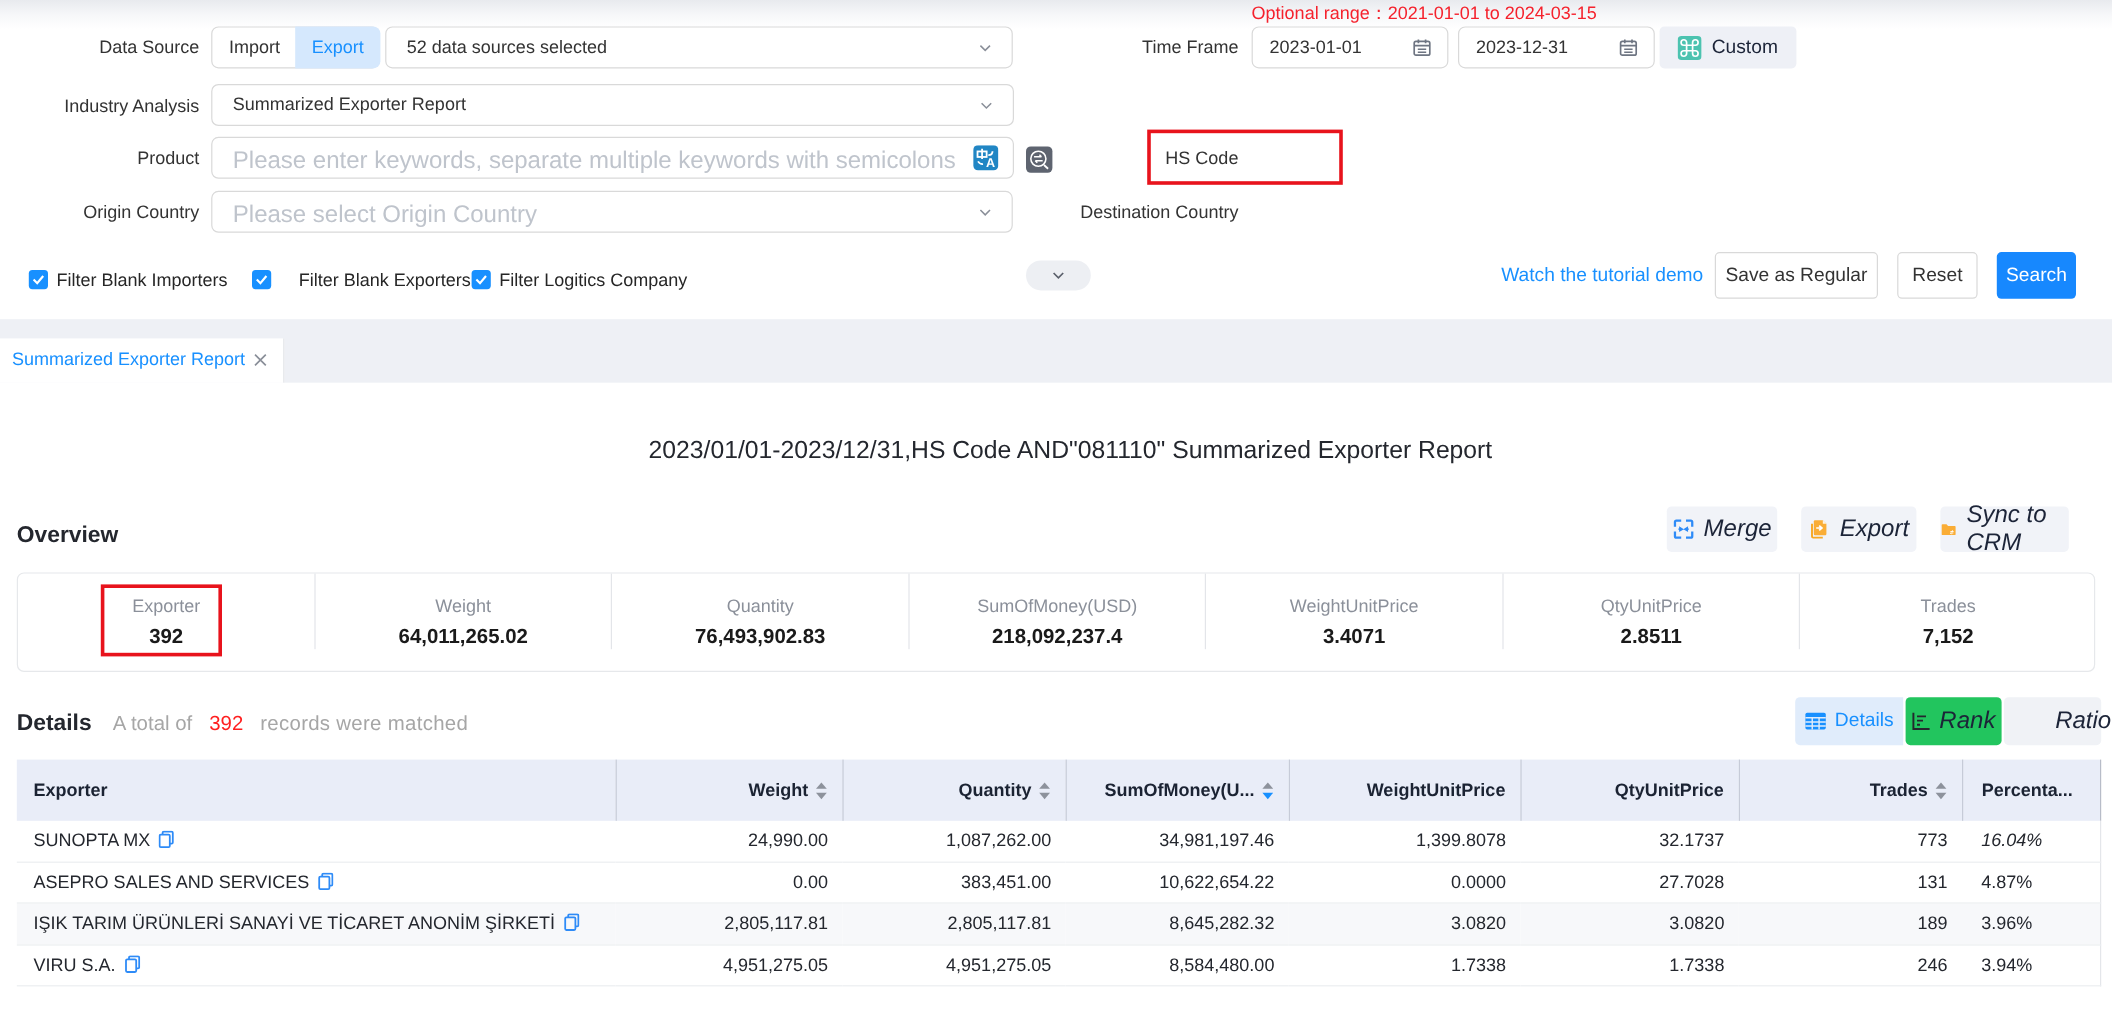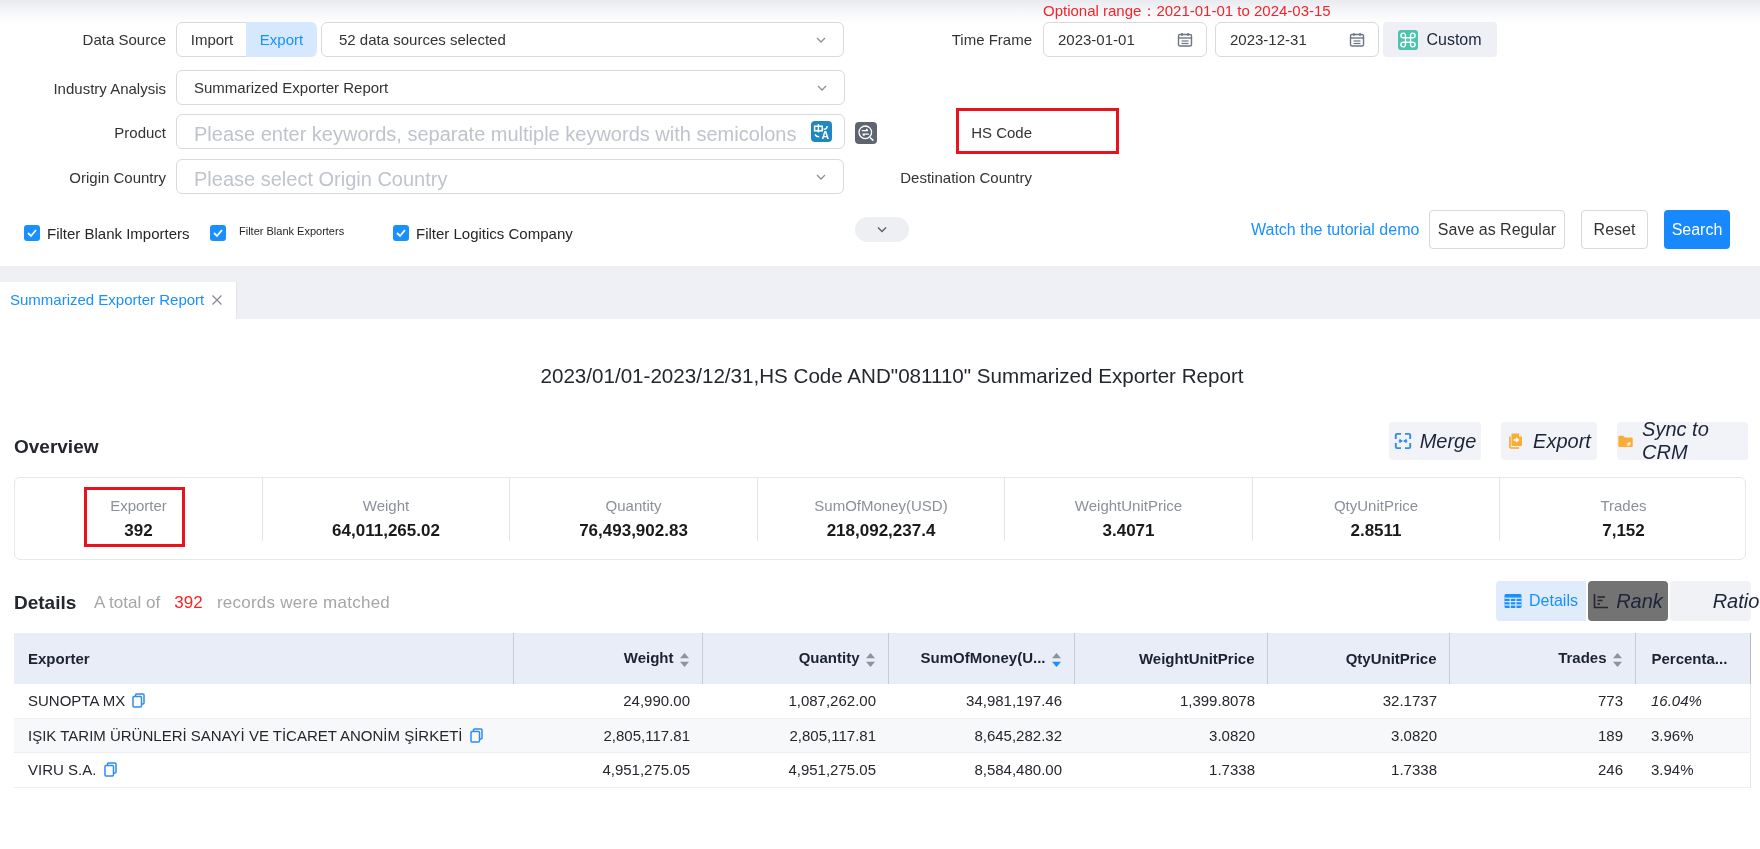--- a/index.html
+++ b/index.html
@@ -125,21 +125,21 @@
     </div>
     <div class="abs lbl" style="right:728px; top:169px;">Destination Country</div>
 
     <div class="abs" style="left:24px; top:225px; width:16px; height:16px; background:#1890ff; border-radius:3px;"><svg style="width:16px;height:16px;" viewBox="0 0 16 16">
           <path d="M4 8 L7 11 L12 5" fill="none" stroke="#fff" stroke-width="1.8"></path>
         </svg></div>
     <div class="abs" style="left:47px; top:225px; font-size:15px; color:#262626;">Filter Blank Importers</div>
     <div class="abs" style="left:210px; top:225px; width:16px; height:16px; background:#1890ff; border-radius:3px;"><svg style="width:16px;height:16px;" viewBox="0 0 16 16">
           <path d="M4 8 L7 11 L12 5" fill="none" stroke="#fff" stroke-width="1.8"></path>
         </svg></div>
-    <div class="abs" style="left:239px; top:225px; font-size:11px; color:#262626;">Filter Blank Exporters</div>
+    <div class="abs" style="left:249px; top:225px; font-size:15px; color:#262626;">Filter Blank Exporters</div>
     <div class="abs" style="left:393px; top:225px; width:16px; height:16px; background:#1890ff; border-radius:3px;"><svg style="width:16px;height:16px;" viewBox="0 0 16 16">
           <path d="M4 8 L7 11 L12 5" fill="none" stroke="#fff" stroke-width="1.8"></path>
         </svg></div>
     <div class="abs" style="left:416px; top:225px; font-size:15px; color:#262626;">Filter Logitics Company</div>
     <div class="abs" style="left:855px; top:217px; width:54px; height:25px; background:#edeff3; border-radius:12.5px;">
       <svg class="chev" style="left:21px; top:7px;" viewBox="0 0 12 12">
           <path d="M2 3.5 L6 7.5 L10 3.5" fill="none" stroke="#5a5f6a" stroke-width="1.4"></path>
         </svg>
     </div>
     <div class="abs" style="left:1251px; top:221px; font-size:16px; color:#1890ff;">Watch the tutorial demo</div>
@@ -165,21 +165,21 @@
         </svg>
       Merge</div>
     <div class="gbtn" style="left:1501px; top:103px; width:96px; height:38px; gap:8px;">
       <svg style="width:18px;height:18px;" viewBox="0 0 18 18">
           <path d="M3 4.5 V15 a1 1 0 0 0 1 1 h8" fill="none" stroke="#f7a723" stroke-width="1.6"></path>
           <path d="M5.5 1.5 h6.5 l3 3 V13 a1 1 0 0 1 -1 1 H5.5 a1 1 0 0 1 -1 -1 V2.5 a1 1 0 0 1 1 -1 z" fill="#faad36"></path>
           <path d="M12 1.5 v3 h3 z" fill="#fff" opacity=".85"></path>
           <path d="M6.5 8 h4 M9 6 l2.3 2 L9 10" fill="none" stroke="#fff" stroke-width="1.4"></path>
         </svg>
       Export</div>
-    <div class="gbtn" style="left:1617px; top:103px; width:131px; height:38px; gap:8px;">
+    <div class="gbtn" style="left:1617px; top:103px; width:107px; height:38px; gap:8px;">
       <svg style="width:19px;height:19px;" viewBox="0 0 19 19">
           <path d="M1.5 4 a1 1 0 0 1 1 -1 h4.5 l1.8 2 h7.7 a1 1 0 0 1 1 1 v8.5 a1 1 0 0 1 -1 1 H2.5 a1 1 0 0 1 -1 -1 z" fill="#faad36"></path>
           <path d="M11.5 11.5 h3.4 l-1.2 -1.4 M14.9 13.2 h-3.4 l1.2 1.4" fill="none" stroke="#fff" stroke-width="1.1"></path>
         </svg>
       Sync to CRM</div>
 
     <div class="abs" style="left:14px; top:158px; width:1732px; height:83px; border:1px solid #e6e8eb; border-radius:6px;">
       <div class="abs" style="left:0; top:0; width:247px;">
           <div class="statlbl" style="margin-top:19px;">Exporter</div>
           <div class="statval" style="margin-top:7px;">392</div>
@@ -218,21 +218,21 @@
           <rect x="0.5" y="1" width="17" height="14" rx="1.5" fill="#1890ff"></rect>
           <g stroke="#e0ecfb" stroke-width="1.2">
             <line x1="0.5" y1="5.2" x2="17.5" y2="5.2"></line>
             <line x1="0.5" y1="8.6" x2="17.5" y2="8.6"></line>
             <line x1="0.5" y1="12" x2="17.5" y2="12"></line>
             <line x1="6.2" y1="5.2" x2="6.2" y2="15"></line>
             <line x1="11.9" y1="5.2" x2="11.9" y2="15"></line>
           </g>
         </svg>
       Details</div>
-    <div class="gbtn" style="left:1588px; top:262px; width:80px; height:40px; gap:7px; background:#737373;">
+    <div class="gbtn" style="left:1588px; top:262px; width:80px; height:40px; gap:7px; background:#22c55e;">
       <svg style="width:16px;height:16px;" viewBox="0 0 16 16">
           <path d="M1.5 1 V14.5 H15" fill="none" stroke="#24272e" stroke-width="1.6"></path>
           <line x1="4.5" y1="4" x2="12" y2="4" stroke="#24272e" stroke-width="1.6"></line>
           <line x1="4.5" y1="7.5" x2="9.5" y2="7.5" stroke="#24272e" stroke-width="1.6"></line>
           <line x1="4.5" y1="11" x2="7" y2="11" stroke="#24272e" stroke-width="1.6"></line>
         </svg>
       Rank</div>
     <div class="gbtn" style="left:1670px; top:262px; width:81px; height:40px; gap:7px; background:#f0f2f6;padding-left:44px;">
       <svg style="width:17px;height:17px;" viewBox="0 0 17 17">
           <path d="M8.5 1.2 a7.3 7.3 0 1 0 7.3 7.3 h-3 a4.3 4.3 0 1 1 -4.3 -4.3 z" fill="#24272e"></path>
@@ -280,20 +280,33 @@
                 <rect x="1" y="3.5" width="8.5" height="10.5" rx="1" fill="none" stroke="#2e8bf7" stroke-width="1.5"></rect>
               </svg></td>
             <td class="num">24,990.00</td>
             <td class="num">1,087,262.00</td>
             <td class="num">34,981,197.46</td>
             <td class="num">1,399.8078</td>
             <td class="num">32.1737</td>
             <td class="num">773</td>
             <td style="padding-left:16px;font-style:italic;">16.04%</td>
           </tr>
+      <tr>
+            <td style="padding-left:14px;">ASEPRO SALES AND SERVICES <svg class="cpy" width="13" height="15" viewBox="0 0 13 15">
+                <path d="M3.5 3.5 V2 a1 1 0 0 1 1 -1 H11 a1 1 0 0 1 1 1 v8 a1 1 0 0 1 -1 1 h-1.5" fill="none" stroke="#2e8bf7" stroke-width="1.5"></path>
+                <rect x="1" y="3.5" width="8.5" height="10.5" rx="1" fill="none" stroke="#2e8bf7" stroke-width="1.5"></rect>
+              </svg></td>
+            <td class="num">0.00</td>
+            <td class="num">383,451.00</td>
+            <td class="num">10,622,654.22</td>
+            <td class="num">0.0000</td>
+            <td class="num">27.7028</td>
+            <td class="num">131</td>
+            <td style="padding-left:16px;">4.87%</td>
+          </tr>
       <tr class="z">
             <td style="padding-left:14px;">IŞIK TARIM ÜRÜNLERİ SANAYİ VE TİCARET ANONİM ŞİRKETİ <svg class="cpy" width="13" height="15" viewBox="0 0 13 15">
                 <path d="M3.5 3.5 V2 a1 1 0 0 1 1 -1 H11 a1 1 0 0 1 1 1 v8 a1 1 0 0 1 -1 1 h-1.5" fill="none" stroke="#2e8bf7" stroke-width="1.5"></path>
                 <rect x="1" y="3.5" width="8.5" height="10.5" rx="1" fill="none" stroke="#2e8bf7" stroke-width="1.5"></rect>
               </svg></td>
             <td class="num">2,805,117.81</td>
             <td class="num">2,805,117.81</td>
             <td class="num">8,645,282.32</td>
             <td class="num">3.0820</td>
             <td class="num">3.0820</td>

